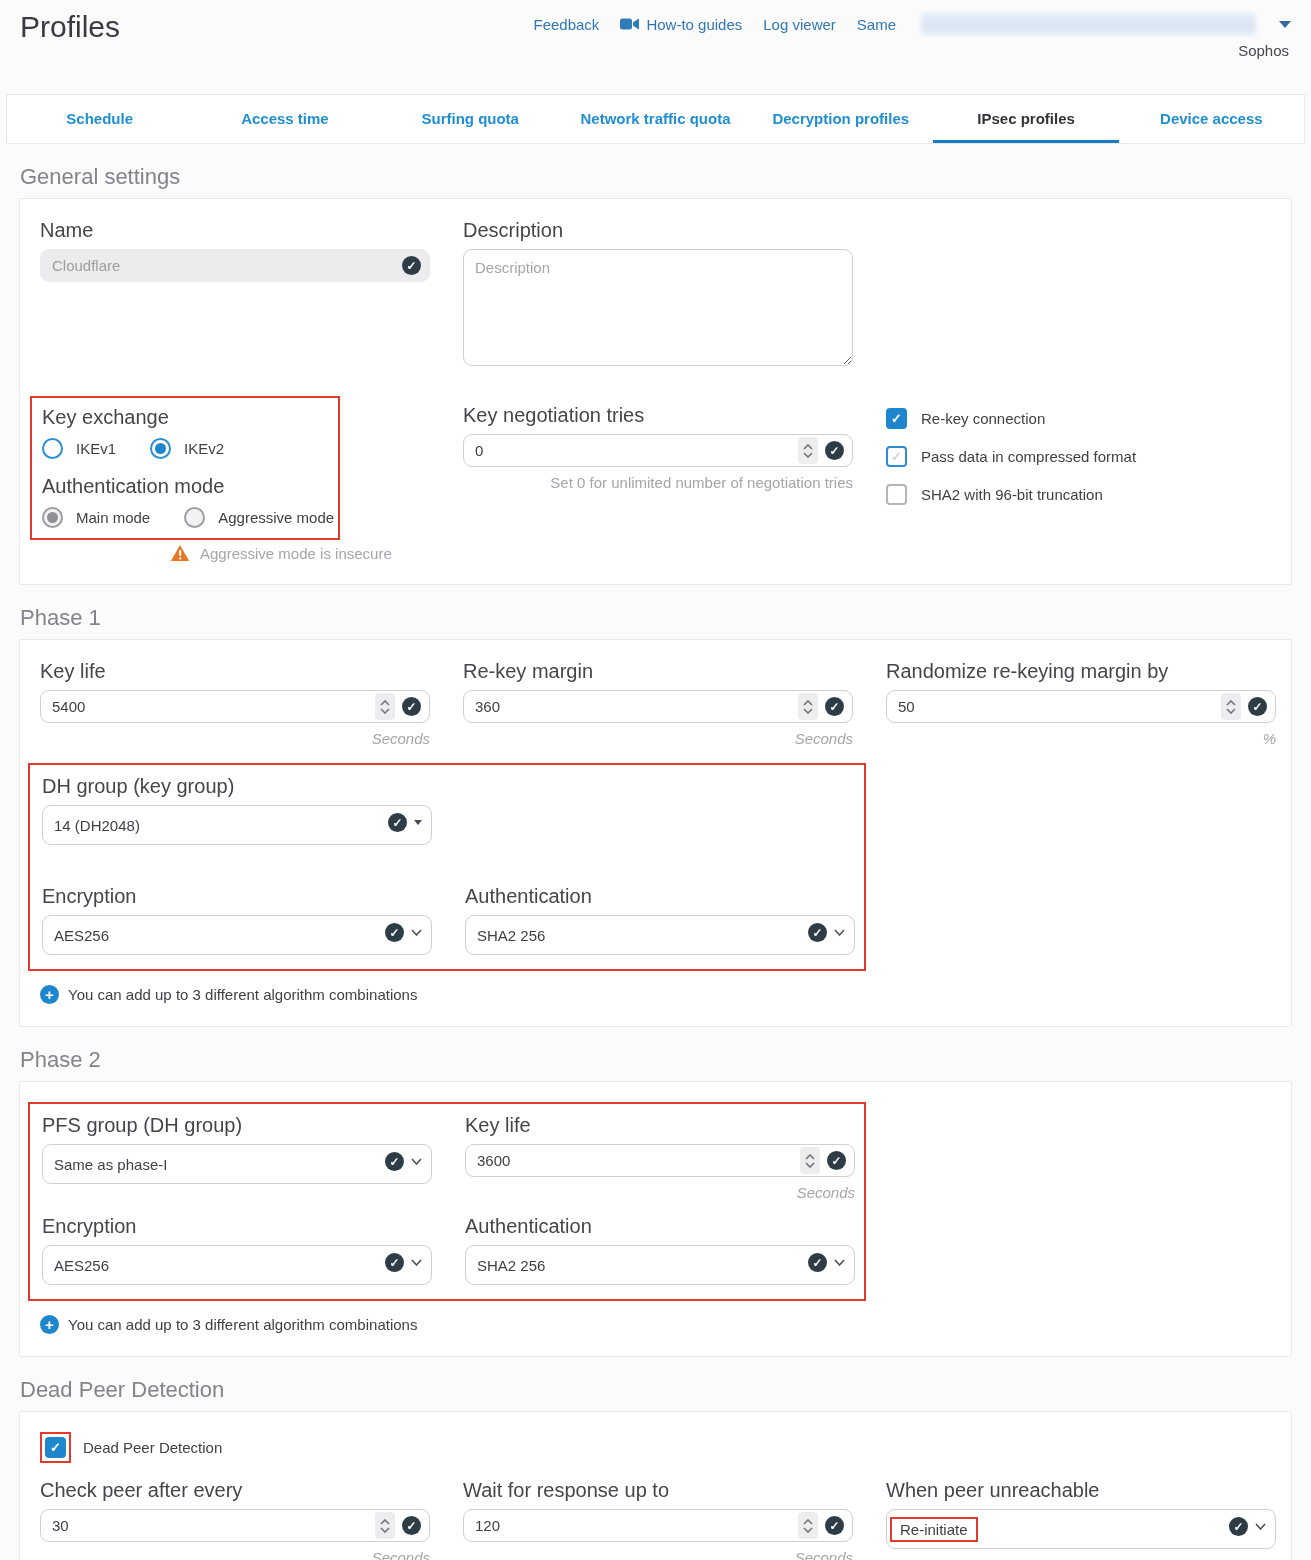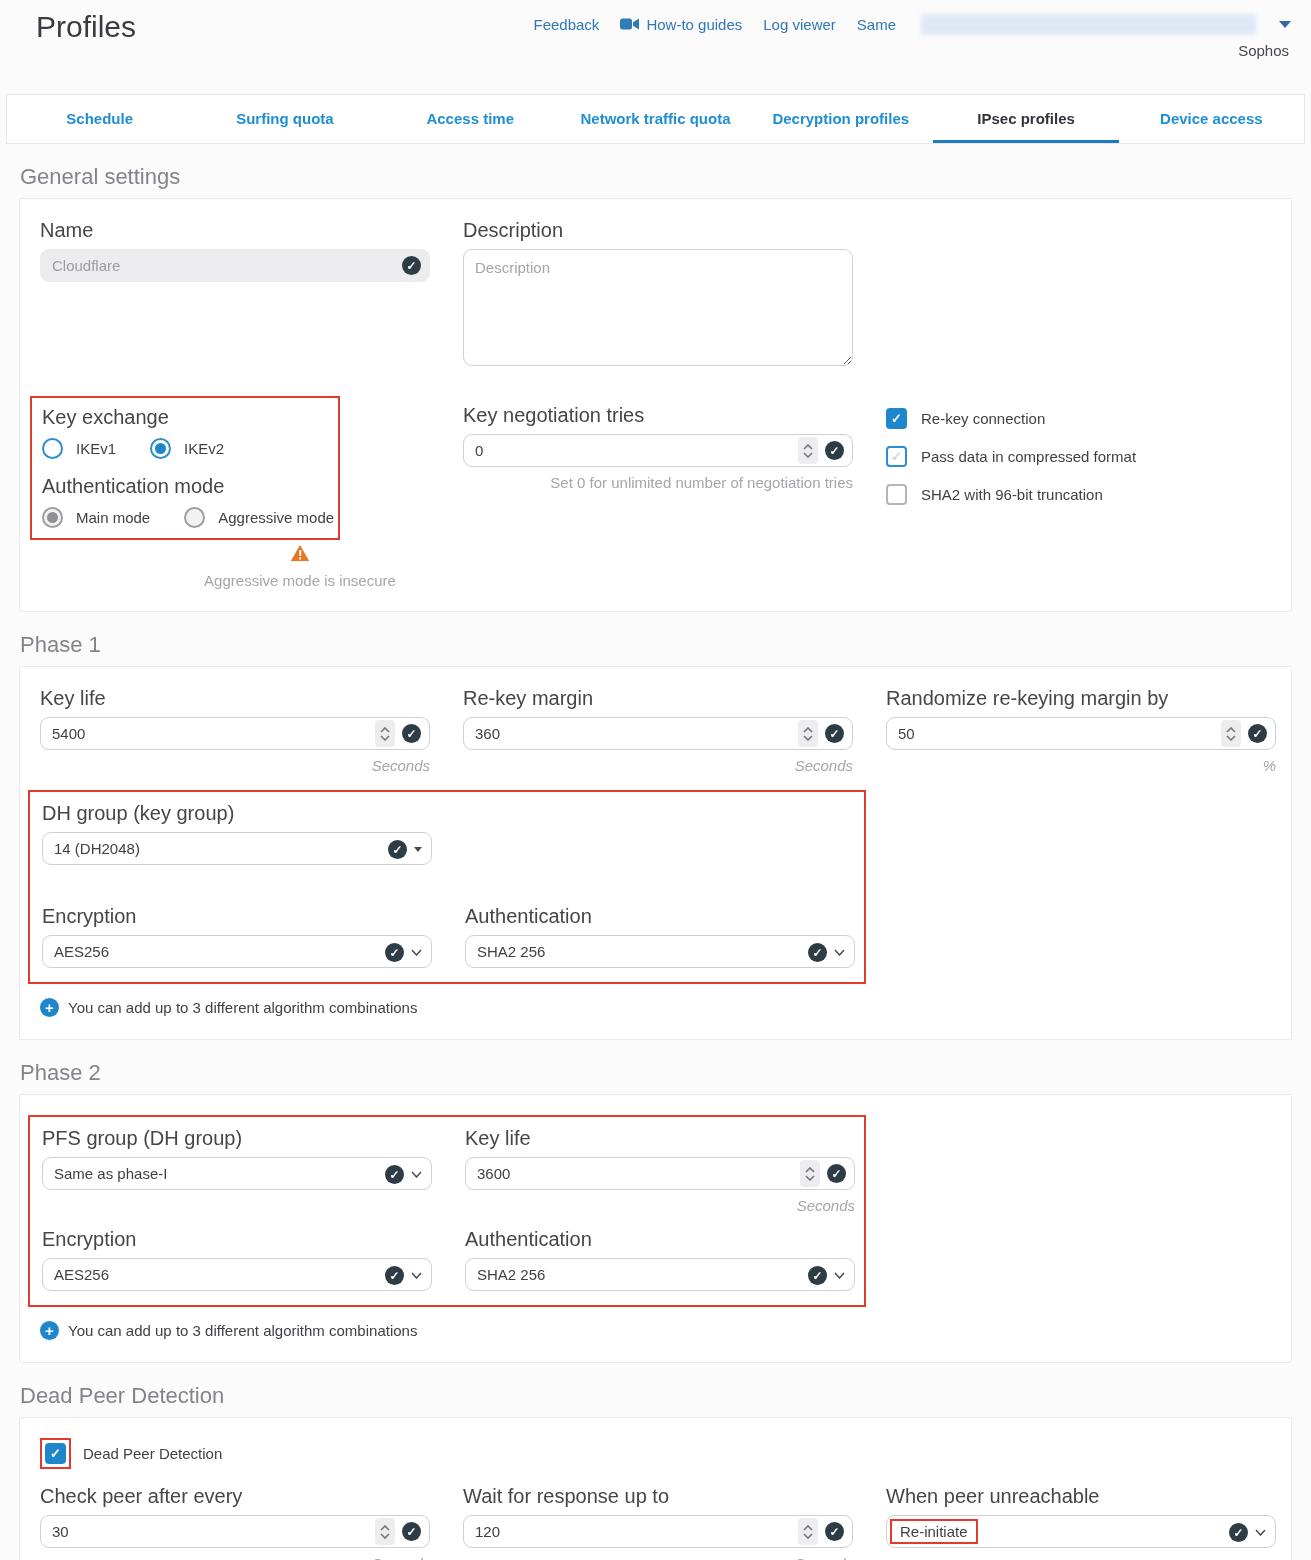--- a/index.html
+++ b/index.html
@@ -6,21 +6,21 @@
   * { margin:0; padding:0; box-sizing:border-box; }
   html,body { width:1311px; }
   body {
     height:1560px; overflow:hidden;
     background:#fbfbfc;
     font-family:"Liberation Sans", sans-serif;
     color:#3f3f46;
   }
   
   .header { position:relative; height:94px; }
-  .page-title { position:absolute; left:36px; top:10px; font-size:30px; font-weight:400; color:#3a3a42; }
+  .page-title { position:absolute; left:20px; top:10px; font-size:30px; font-weight:400; color:#3a3a42; }
   .top-links { position:absolute; top:13px; right:20px; display:flex; align-items:center; gap:21px; }
   .top-link { color:#3177b5; font-size:15px; text-decoration:none; cursor:pointer; white-space:nowrap; }
   .howto { display:flex; align-items:center; gap:7px; }
   .account-pill { width:335px; height:22px; border-radius:3px;
     background:linear-gradient(180deg,#e7eef7 0%,#dbe7f4 55%,#e2ebf6 100%);
     filter:blur(2px); margin-left:4px; }
   .acct-caret { width:0; height:0; border-left:6px solid transparent; border-right:6px solid transparent;
     border-top:7px solid #35699f; margin-left:2px; cursor:pointer; }
   .brand { position:absolute; top:42px; right:22px; font-size:15px; color:#46464e; }
   
@@ -43,21 +43,21 @@
     padding:0 64px 0 11px; font-size:15px; color:#3f3f46; background:#fff;
     font-family:inherit; outline:none;
   }
   .txt:disabled { background:#ececee; border-color:#ececee; color:#9c9ca2; }
   .adorn { position:absolute; right:9px; top:0; height:33px; display:flex; align-items:center; gap:7px; }
   .stepper { width:20px; height:27px; background:#ededf0; border-radius:4px;
     display:flex; flex-direction:column; align-items:center; justify-content:center; gap:2px; cursor:pointer; }
   .badge { width:19px; height:19px; border-radius:50%; background:#2e3c46; color:#fff;
     display:flex; align-items:center; justify-content:center; font-size:12px; font-weight:700; flex:none; }
   .badge::after { content:"✓"; }
-  .select { position:relative; height:33px; border:1px solid #cfd0d5; border-radius:9px;
+  .select { position:relative; height:40px; border:1px solid #cfd0d5; border-radius:9px;
     display:flex; align-items:center; padding:0 66px 0 11px; font-size:15px; background:#fff; cursor:pointer; }
   .tri-down { width:0; height:0; border-left:4px solid transparent; border-right:4px solid transparent;
     border-top:5px solid #4a4a52; }
   .helper { text-align:right; font-size:15px; color:#a5a5ab; margin-top:7px;font-style:italic; }
   textarea.desc {
     width:100%; height:117px; border:1px solid #cfd0d5; border-radius:9px;
     padding:9px 11px; font-size:15px; color:#3f3f46; font-family:inherit;
     resize:both; outline:none;
   }
   textarea.desc::placeholder { color:#a5a5ab; }
@@ -72,21 +72,21 @@
   .cb { width:21px; height:21px; border-radius:4px; flex:none;
     display:flex; align-items:center; justify-content:center; font-size:13px; font-weight:700; }
   .cb.checked { background:#1d86cc; border:2px solid #1d86cc; color:#fff; }
   .cb.checked::after { content:"✓"; }
   .cb.hl { border:2px solid #2b8ed2; background:#fff; color:#d4d4d8; }
   .cb.hl::after { content:"✓"; }
   .cb.plain { border:2px solid #b4b4ba; background:#fff; }
   
   .red-outline { border:2px solid #e23a2e; }
   .kx-box { display:inline-block; padding:8px 4px 10px 10px; margin:-8px 0 0 -10px; min-width:300px; }
-  .warn-row { display:flex; align-items:center; gap:10px; margin:4px 0 0 130px; color:#a5a5ab; font-size:15px;flex-direction:column; }
+  .warn-row { display:flex; align-items:center; gap:10px; margin:4px 0 0 130px; color:#a5a5ab; font-size:15px; }
   .p-box { width:838px; margin-left:-12px; padding:10px 12px 14px; }
   .add-note { display:flex; align-items:center; gap:9px; margin-top:14px; font-size:15px; color:#3f3f46; }
   .plus { width:19px; height:19px; border-radius:50%; background:#1d86cc; color:#fff;
     display:flex; align-items:center; justify-content:center; font-size:15px; font-weight:700; flex:none; cursor:pointer; }
   .plus::after { content:"+"; }
   .gap40 { height:40px; }
   .red-cb-wrap { display:inline-flex; padding:3px; }
   .red-text-box { display:inline-block; padding:2px 8px; margin-left:-8px; }
   .dpd-row { display:flex; align-items:center; gap:12px; margin-bottom:16px; font-size:15px; }
   .mt16 { margin-top:16px; }
@@ -112,22 +112,22 @@
     <a class="top-link">Log viewer</a>
     <a class="top-link">Same</a>
     <span class="account-pill"></span>
     <span class="acct-caret"></span>
   </div>
   <div class="brand">Sophos</div>
 </div>
 
 <div class="tabbar">
   <div class="tab">Schedule</div>
+  <div class="tab">Access time</div>
   <div class="tab">Surfing quota</div>
-  <div class="tab">Access time</div>
   <div class="tab">Network traffic quota</div>
   <div class="tab">Decryption profiles</div>
   <div class="tab active">IPsec profiles</div>
   <div class="tab">Device access</div>
 </div>
 
 <div class="main">
 
   <div class="section-title">General settings</div>
   <div class="card">

